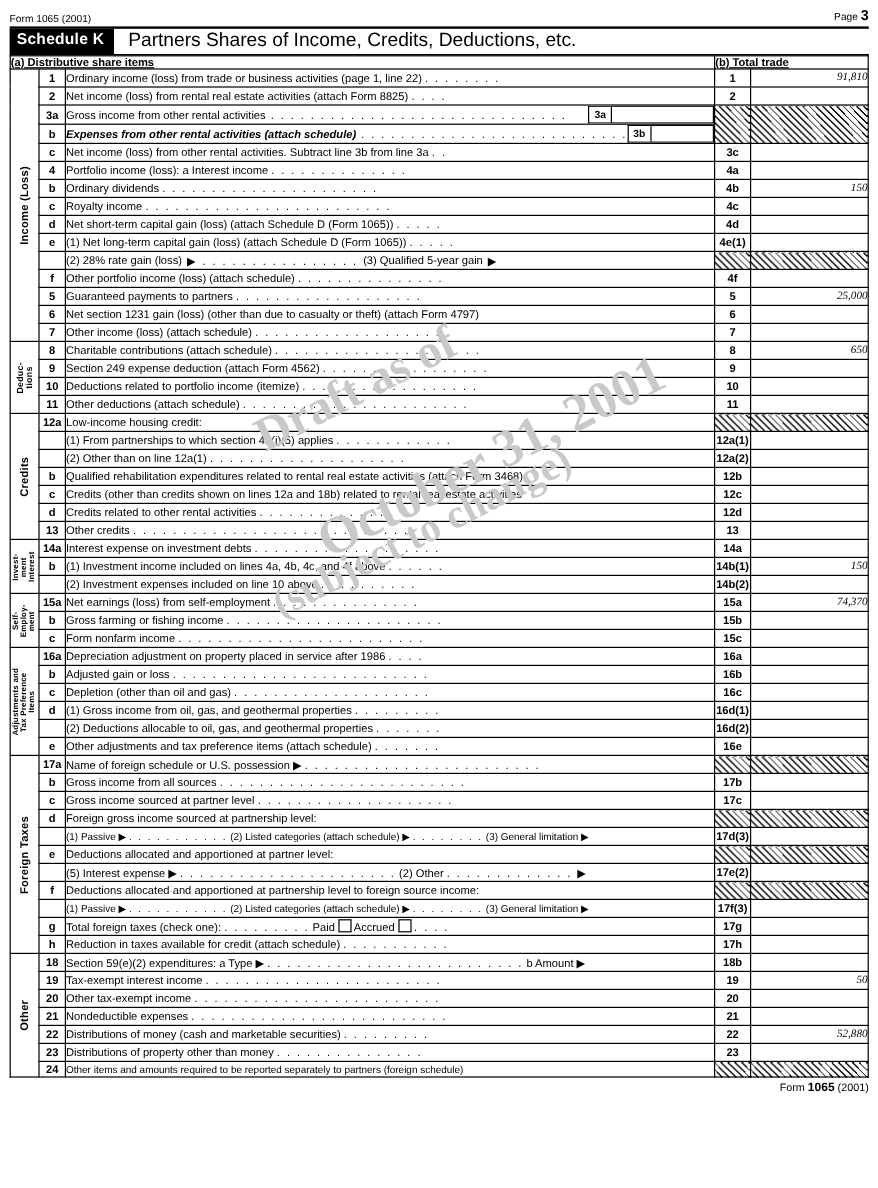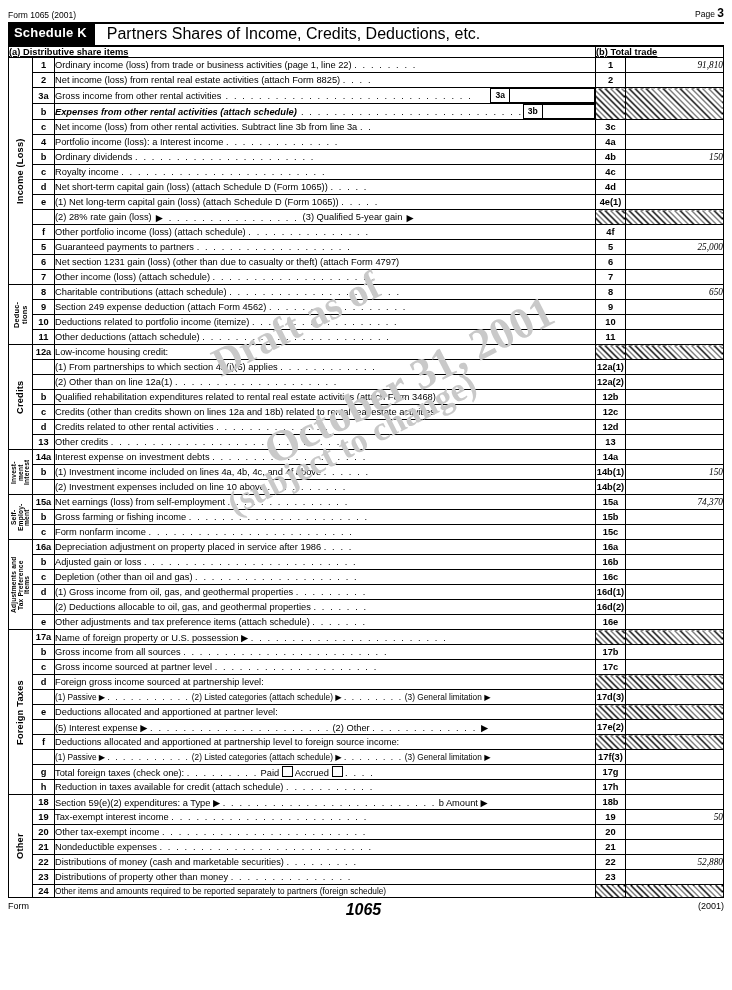--- a/index.html
+++ b/index.html
@@ -41,22 +41,22 @@
   .indent1{padding-left:14px;}
   .indent2{padding-left:26px;}
   .chk{display:inline-block;width:9px;height:9px;border:1px solid #000;vertical-align:-1px;}
 
   .watermark{position:absolute;left:0;top:0;width:100%;height:100%;pointer-events:none;}
   .wm-txt{position:absolute;color:#c9c9c9;font-family:"Liberation Serif",serif;font-size:40px;font-weight:bold;transform:rotate(-27deg);white-space:nowrap;}
   .wm1{left:205px;top:300px;}
   .wm2{left:250px;top:355px;font-size:44px;}
   .wm3{left:215px;top:425px;font-size:34px;}
 
-  .footer{display:flex;justify-content:space-between;font-size:9px;margin-top:3px;}
-  .footer b{font-size:16px;font-style:italic;}
+  .footer{display:flex;justify-content:flex-end;font-size:9px;margin-top:3px;}
+  .footer b{font-size:10px;}
 
   .subrow{display:flex;align-items:center;}
   .subrow .lbl{white-space:nowrap;}
   .minibox{border:1px solid #000;height:13px;}
 </style>
 </head>
 <body>
 
 <div id="page">
 
@@ -346,21 +346,21 @@
     <tr class="rowh">
       <td class="num">e</td>
       <td class="desc"><span>Other adjustments and tax preference items (attach schedule)</span> <span class="lead">. . . . . . .</span></td>
       <td class="ln">16e</td>
       <td class="amt"></td>
     </tr>
 
     <tr class="rowh">
       <td class="side" rowspan="11">Foreign Taxes</td>
       <td class="num">17a</td>
-      <td class="desc"><span>Name of foreign property or U.S. possession</span> ▶ <span class="lead">. . . . . . . . . . . . . . . . . . . . . . . .</span></td>
+      <td class="desc"><span>Name of foreign schedule or U.S. possession</span> ▶ <span class="lead">. . . . . . . . . . . . . . . . . . . . . . . .</span></td>
       <td class="hatch"></td>
       <td class="hatch"></td>
     </tr>
     <tr class="rowh">
       <td class="num">b</td>
       <td class="desc"><span>Gross income from all sources</span> <span class="lead">. . . . . . . . . . . . . . . . . . . . . . . . .</span></td>
       <td class="ln">17b</td>
       <td class="amt"></td>
     </tr>
     <tr class="rowh">

